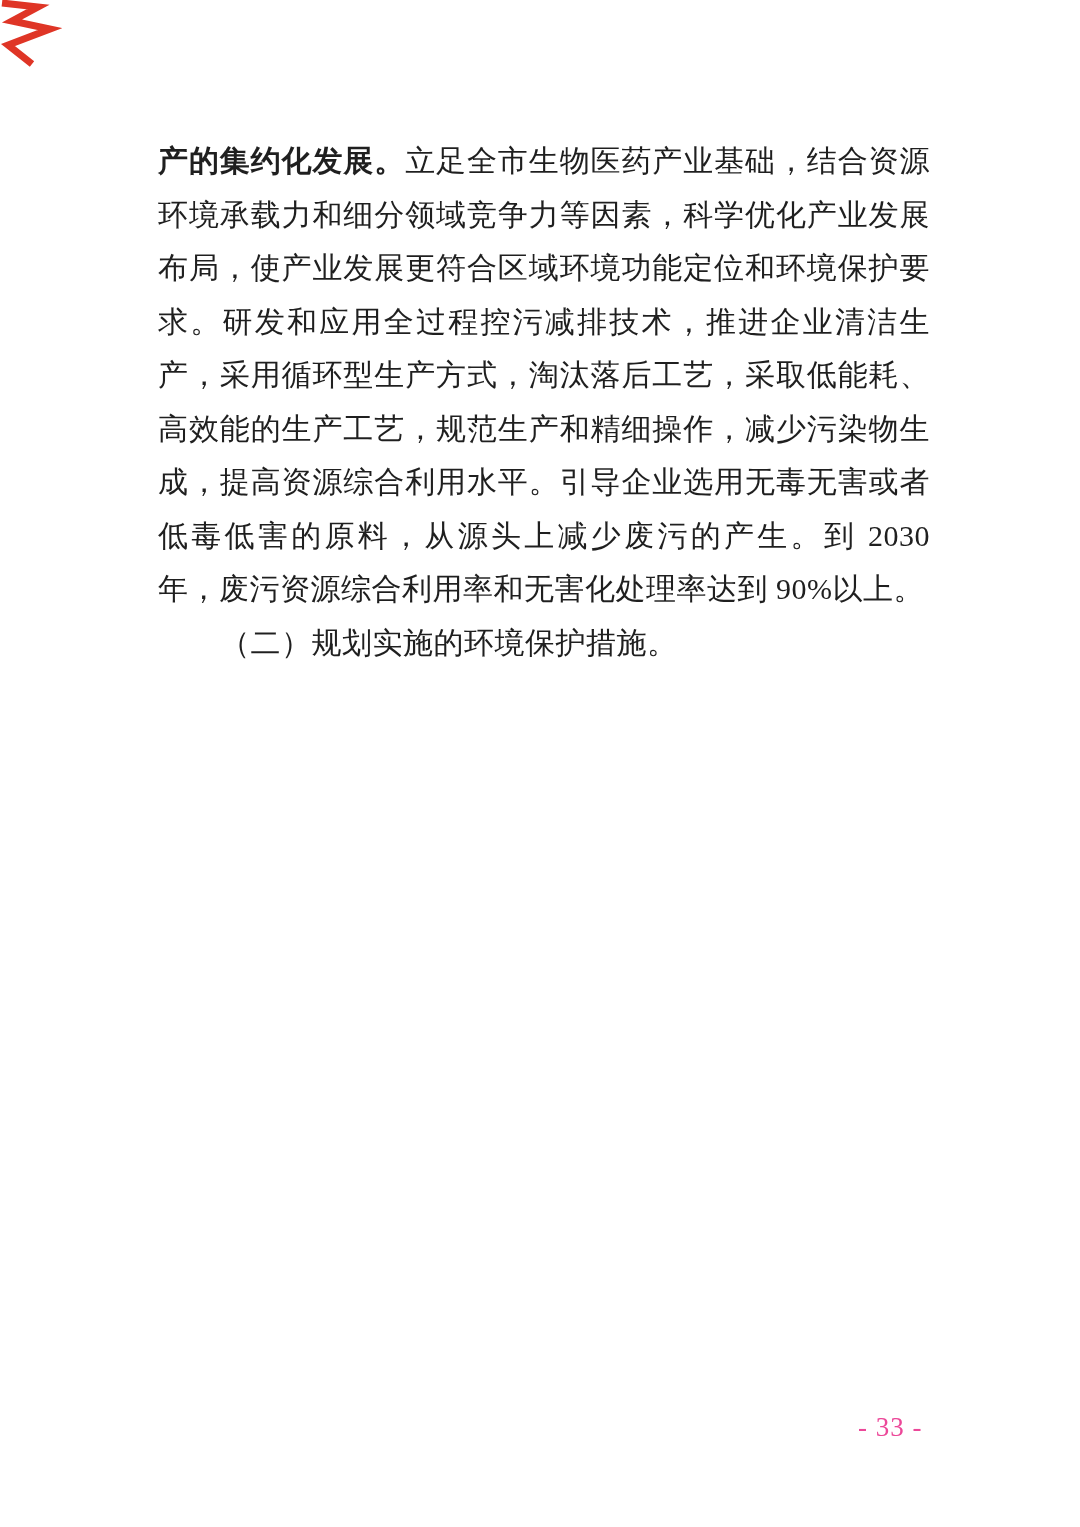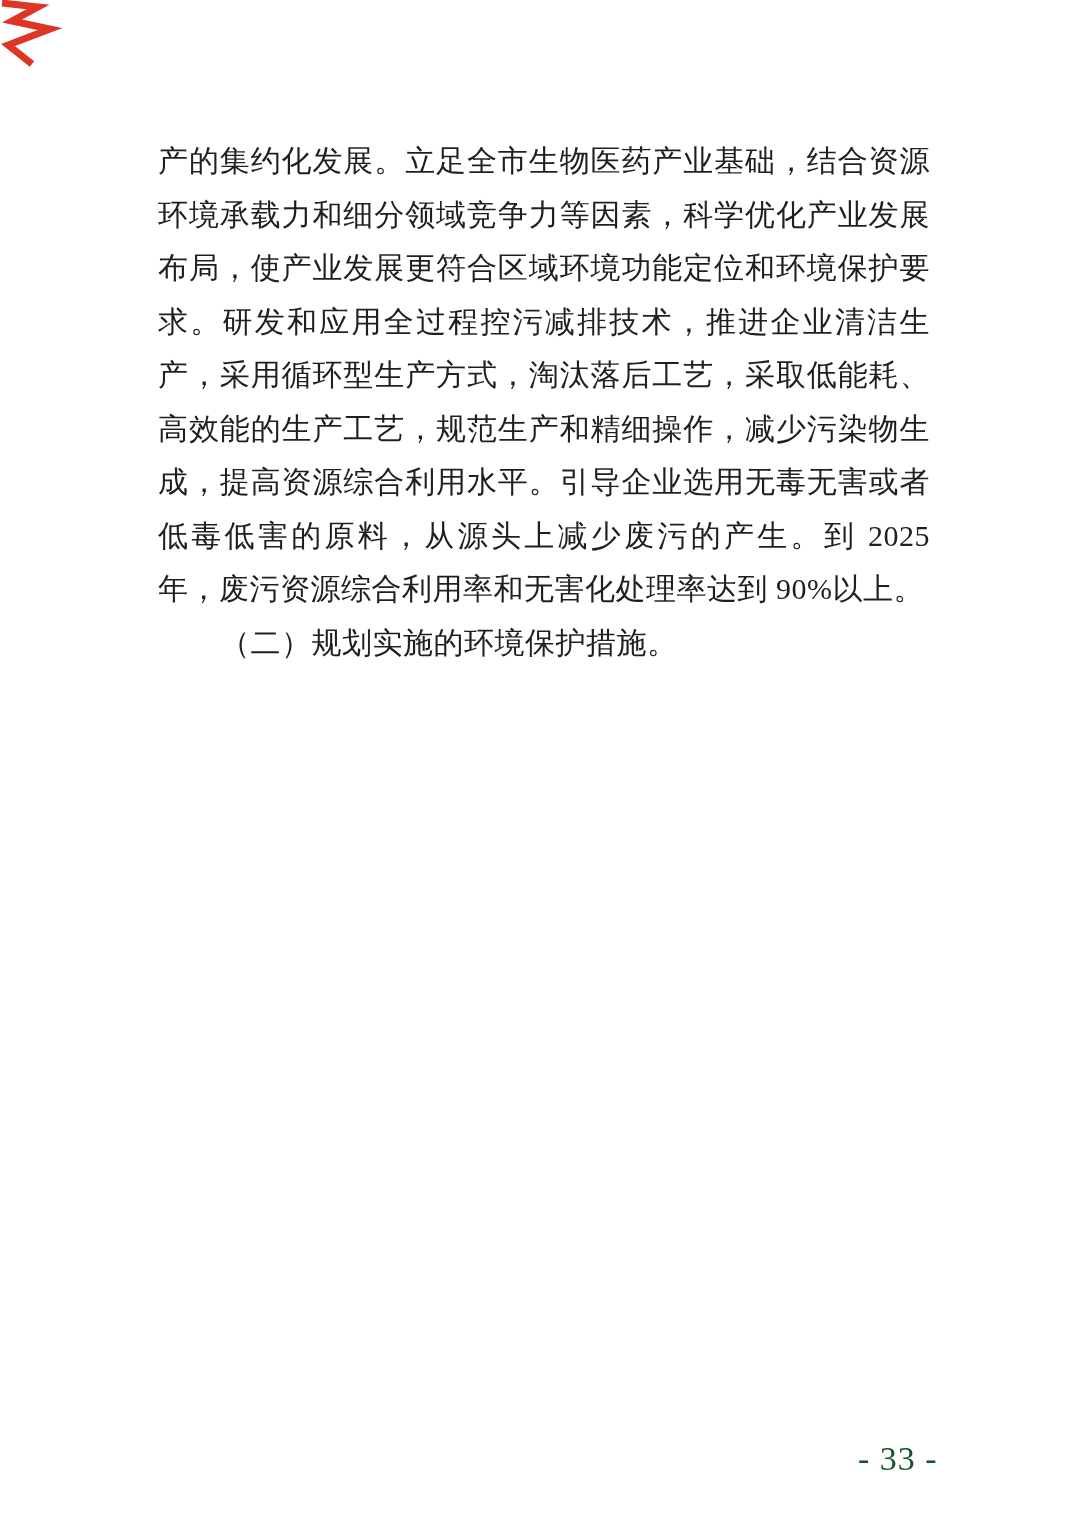--- a/index.html
+++ b/index.html
@@ -39,53 +39,52 @@
     line-height: 53.5px;
     text-align: justify;
     text-justify: inter-ideograph;
     letter-spacing: 0.5px;
   }
   .text-block p {
     margin: 0;
     padding: 0;
   }
   .bold-lead {
-    font-weight: 400;
+    font-weight: 700;
   }
   .section-heading {
     font-weight: 400;
     text-indent: 62px;
   }
   .indented {
     text-indent: 62px;
   }
   .page-number {
     position: absolute;
     left: 858px;
     top: 1412px;
     width: 120px;
-    color: #14532d;
-    font-size: 34px;
+    color: #ec4899;
+    font-size: 27px;
     letter-spacing: 1px;
     text-align: left;
     white-space: nowrap;
-    margin-top: 28px;
   }
 </style>
 </head>
 <body>
 
 <div class="page">
 
   <svg class="corner-mark" viewBox="0 0 62 70" xmlns="http://www.w3.org/2000/svg">
     <path d="M2,3 L38,7 L12,21 L50,29 L8,45 L32,64" fill="none" stroke-width="7" stroke-linejoin="miter" stroke-linecap="butt" stroke="#df3526"></path>
   </svg>
 
   <div class="text-block">
-    <p><span class="bold-lead">产的集约化发展。</span><span>立足全市生物医药产业基础，结合资源环境承载力和细分领域竞争力等因素，科学优化产业发展布局，使产业发展更符合区域环境功能定位和环境保护要求。研发和应用全过程控污减排技术，推进企业清洁生产，采用循环型生产方式，淘汰落后工艺，采取低能耗、高效能的生产工艺，规范生产和精细操作，减少污染物生成，提高资源综合利用水平。引导企业选用无毒无害或者低毒低害的原料，从源头上减少废污的产生。到 2025 年，废污资源综合利用率和无害化处理率达到 90%以上。</span></p>
+    <p><span class="bold-lead">产的集约化发展。</span><span>立足全市生物医药产业基础，结合资源环境承载力和细分领域竞争力等因素，科学优化产业发展布局，使产业发展更符合区域环境功能定位和环境保护要求。研发和应用全过程控污减排技术，推进企业清洁生产，采用循环型生产方式，淘汰落后工艺，采取低能耗、高效能的生产工艺，规范生产和精细操作，减少污染物生成，提高资源综合利用水平。引导企业选用无毒无害或者低毒低害的原料，从源头上减少废污的产生。到 2030 年，废污资源综合利用率和无害化处理率达到 90%以上。</span></p>
 
     <p class="section-heading">（二）规划实施的环境保护措施。</p>
 
   </div>
 
   <div class="page-number">- 33 -</div>
 
 </div>
 
 </body></html>

